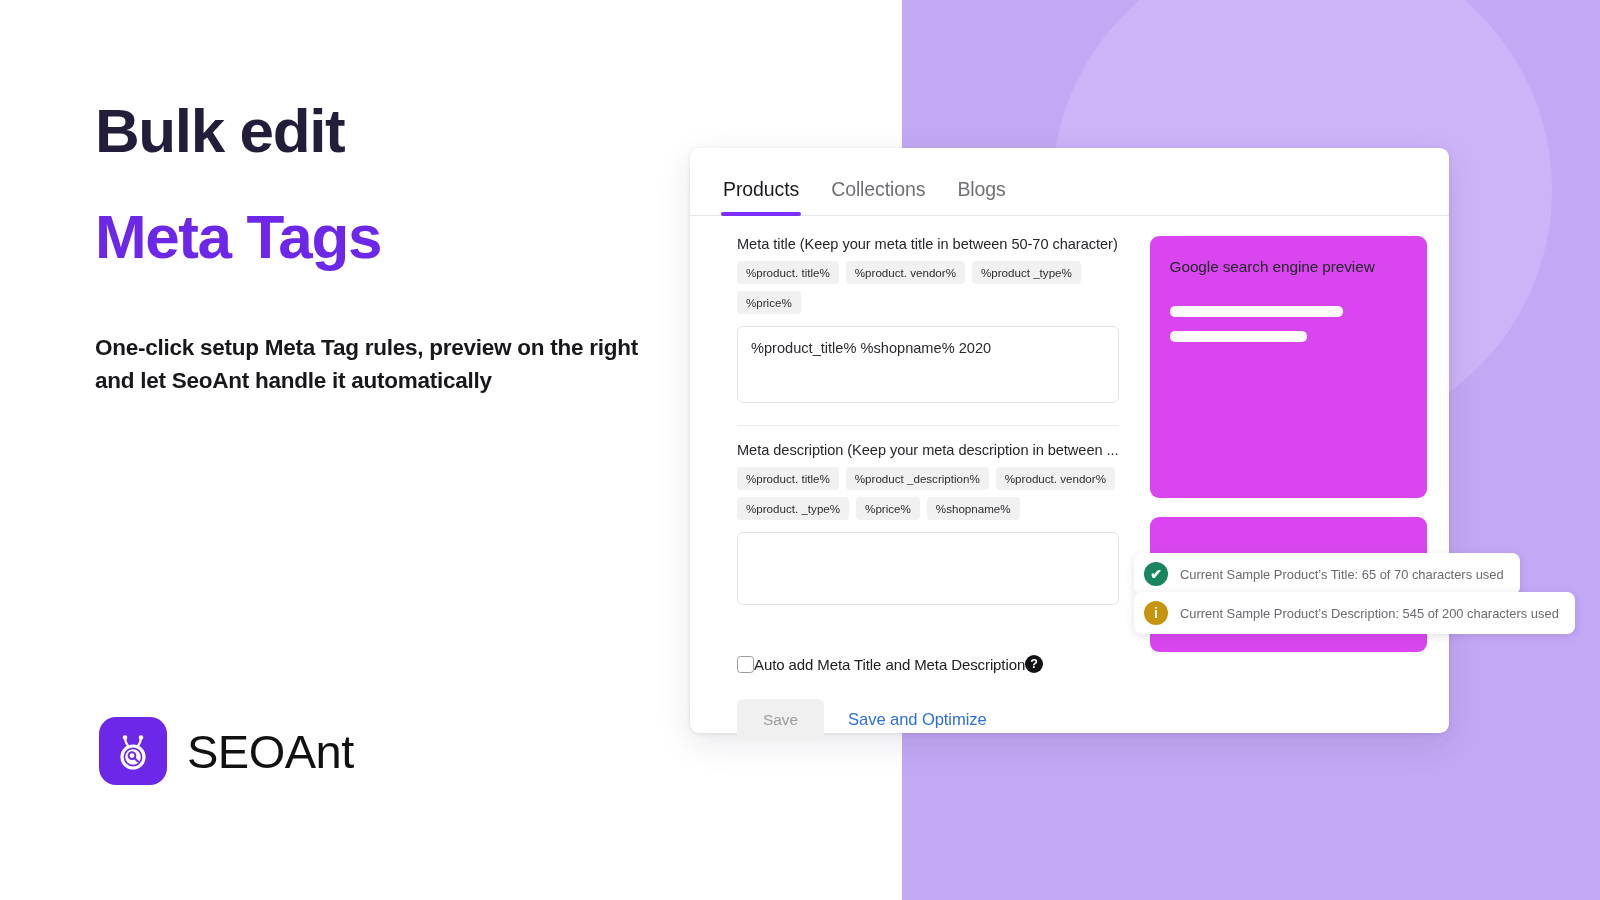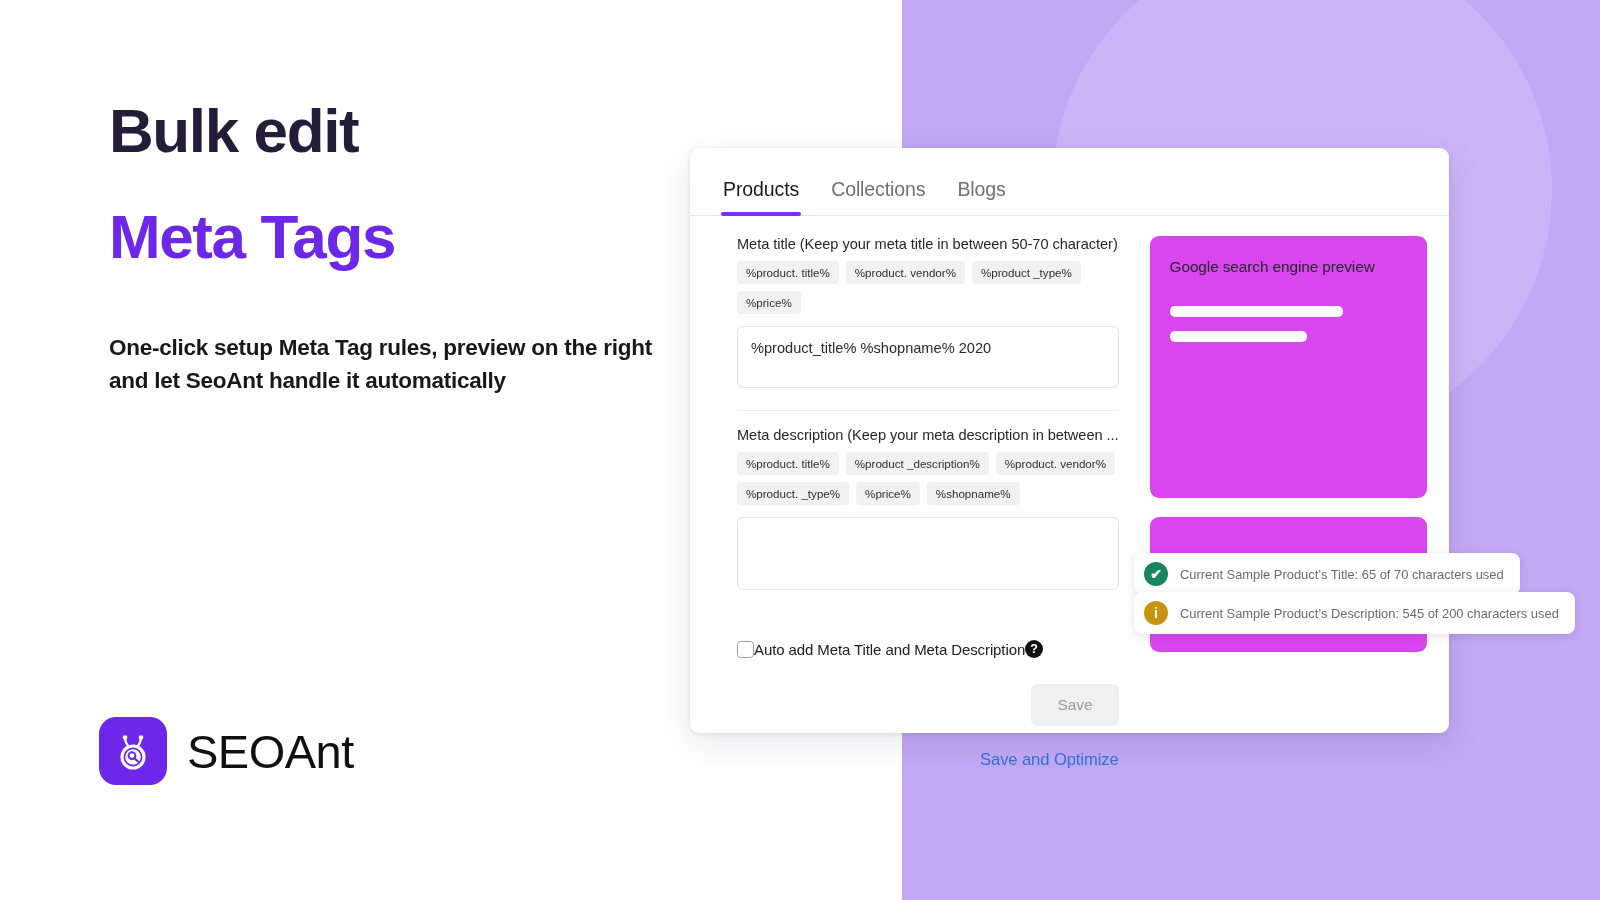--- a/index.html
+++ b/index.html
@@ -20,21 +20,21 @@
     overflow: hidden;
   }
   .purple-panel .ant-wm {
     position: absolute;
     left: 80px; top: -200px;
     width: 640px; height: 760px;
     opacity: 1;
   }
 
   
-  .hero { position: absolute; left: 109px; top: 100px; width: 700px; }
+  .hero { position: absolute; left: 95px; top: 100px; width: 700px; }
   .hero h1 {
     font-size: 62px; line-height: 1.0; font-weight: 700;
     color: #231d3a; letter-spacing: -1.4px;
   }
   .hero h2 {
     font-size: 62px; line-height: 1.0; font-weight: 700;
     color: #6d27e8; letter-spacing: -1.4px; margin-top: 44px;
   }
   .hero p {
     margin-top: 64px;
@@ -96,38 +96,38 @@
   .text-box {
     margin-top: 12px;
     border: 1px solid #e3e3e6; border-radius: 6px;
     background: #ffffff;
     font-size: 14.6px; color: #2a2a2f;
     padding: 13px 13px;
     resize: none; outline: none;
     width: 100%;
     font-family: "Liberation Sans", sans-serif;
   }
-  #meta-title-input { height: 62px; }
+  #meta-title-input { height: 77px; }
   #meta-desc-input  { height: 73px; }
   .divider { height: 1px; background: #ececed; margin: 18px 0 16px 0; }
 
   .checkbox-row { display: flex; align-items: center; gap: 0; margin-top: 46px; }
   .checkbox {
     width: 17px; height: 17px; border: 1.6px solid #9a9aa0;
     border-radius: 3.5px; background: #fff; cursor: pointer; flex: none;
   }
   .checkbox-label { font-size: 15px; color: #202024; letter-spacing: -0.1px; }
   .help-icon {
     width: 18px; height: 18px; border-radius: 50%; background: #111114;
     color: #fff; font-size: 12.5px; font-weight: 700;
     display: flex; align-items: center; justify-content: center;
     cursor: pointer; flex: none;
   }
 
-  .btn-row { display: flex; align-items: flex-end; gap: 24px; margin-top: 26px; flex-direction: column; }
+  .btn-row { display: flex; align-items: center; gap: 24px; margin-top: 26px; }
   .btn-save {
     background: #f0f0f1; color: #9b9ba0; border: none;
     font-size: 15.4px; padding: 12px 26px; border-radius: 6px;
     font-family: "Liberation Sans", sans-serif; cursor: pointer;
   }
   .btn-optimize {
     background: none; border: none; color: #2f6fd8;
     font-size: 16.6px; cursor: pointer; letter-spacing: -0.1px;
     font-family: "Liberation Sans", sans-serif;
   }

